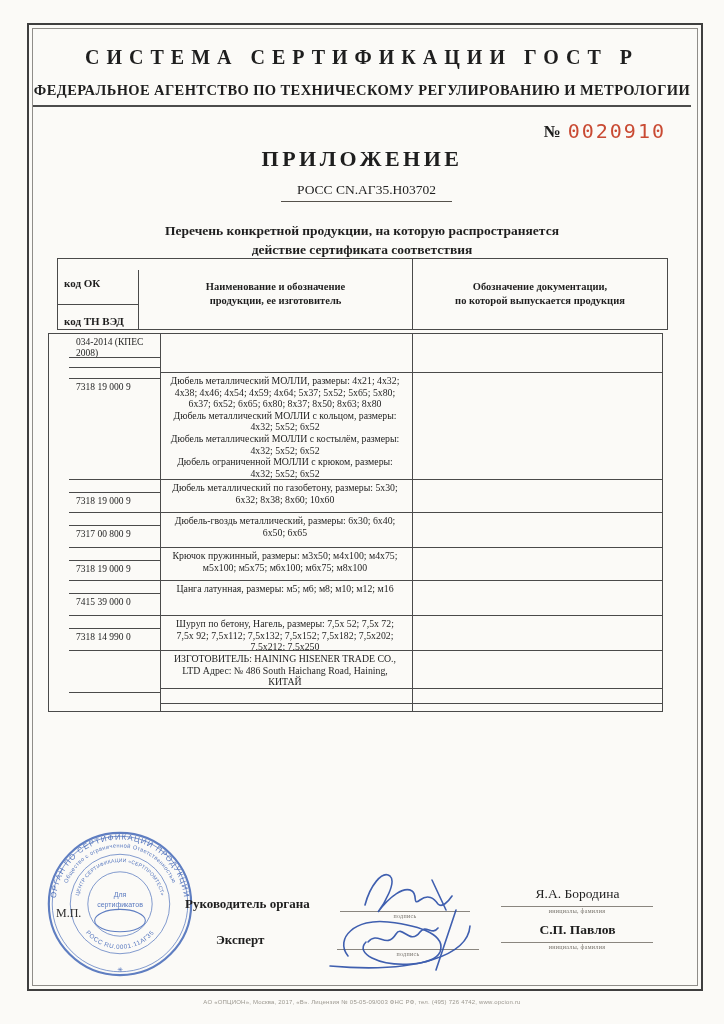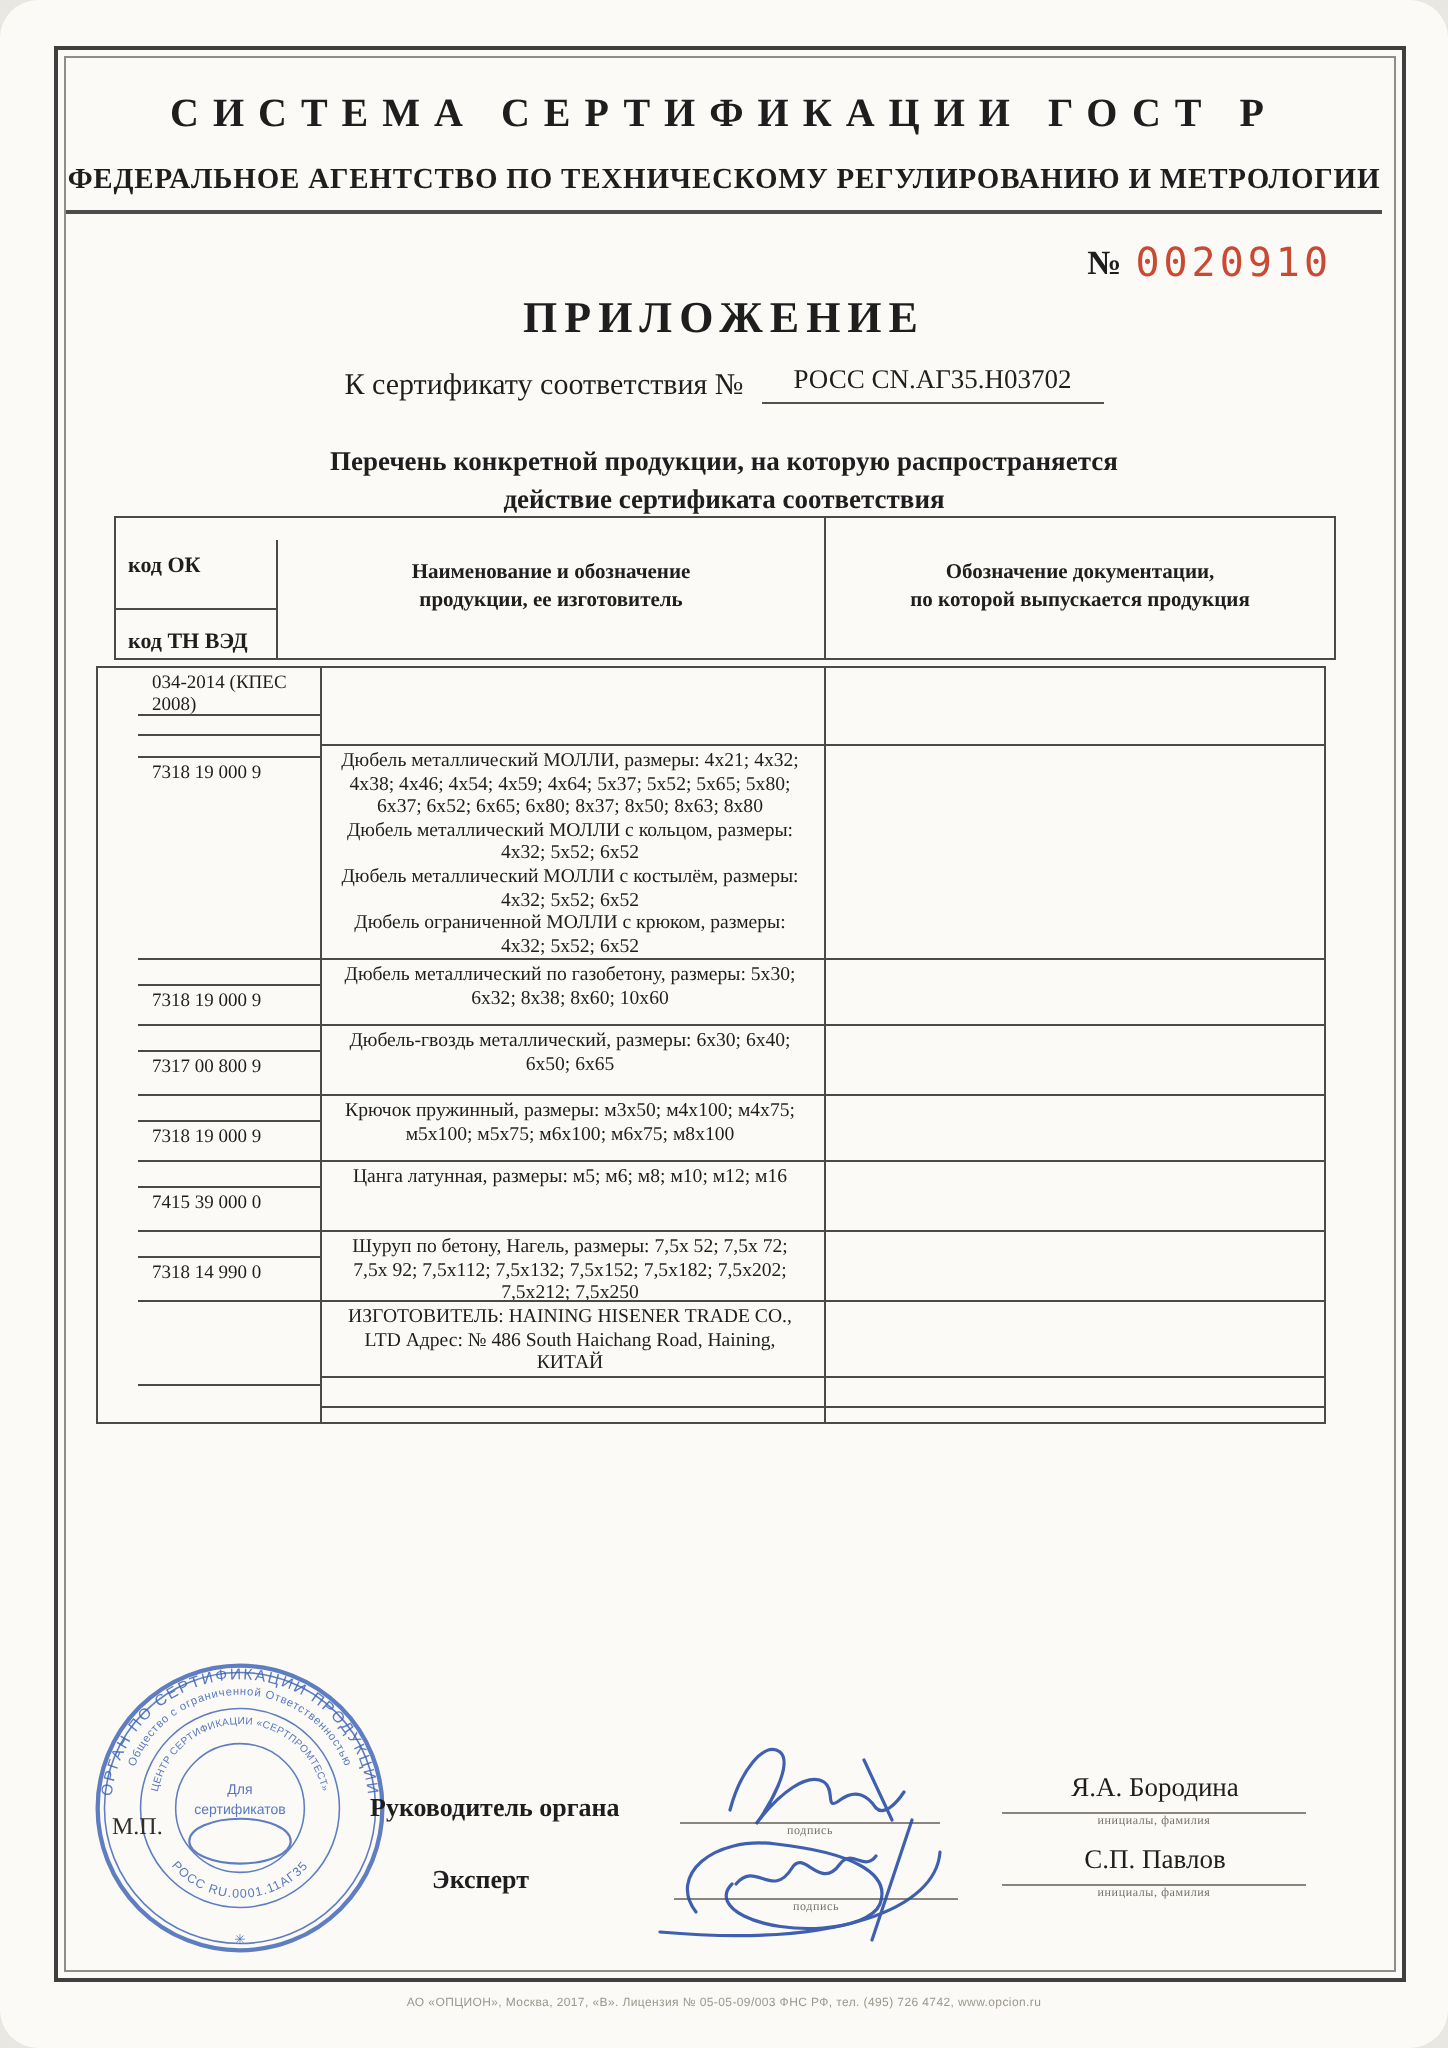--- a/index.html
+++ b/index.html
@@ -1,18 +1,18 @@
 <!DOCTYPE html>
 <html><head>
 <meta charset="utf-8">
 <style>
   html,body{margin:0;padding:0;}
   body{width:724px;height:1024px;background:#e9e7e2;}
   .page{position:relative;width:724px;height:1024px;background:#fbfaf7;overflow:hidden;
-        font-family:"Liberation Serif","DejaVu Serif",serif;color:#1e1e1e;border-radius:19px;}
+        font-family:"Liberation Serif","DejaVu Serif",serif;color:#1e1e1e;}
   
   .frame-outer{position:absolute;left:27px;top:23px;width:672px;height:964px;
         border:2px solid #3f3f3f;}
   .frame-inner{position:absolute;left:3px;top:3px;right:3px;bottom:3px;border:1px solid #8f8d89;}
   .title-sys{position:absolute;left:0;width:724px;top:46px;text-align:center;
         font-weight:bold;font-size:20px;letter-spacing:7px;}
   .title-agency{position:absolute;left:0;width:724px;top:82px;text-align:center;
         font-weight:bold;font-size:14.5px;letter-spacing:0.4px;}
   .head-rule{position:absolute;left:33px;top:105px;width:658px;border-top:2px solid #4c4c4c;}
   .blank-no{position:absolute;right:58px;top:119px;display:flex;align-items:flex-start;}
@@ -58,21 +58,21 @@
   .mp{position:absolute;left:56px;top:906px;font-size:12px;color:#2e2e2e;}
   .lbl-head{position:absolute;left:185px;top:896px;font-weight:bold;font-size:13px;}
   .lbl-expert{position:absolute;left:185px;top:932px;font-weight:bold;font-size:13px;margin-left:31px;}
   .sigline{position:absolute;border-top:1px solid #8a867f;}
   .sl1{left:340px;top:911px;width:130px;}
   .sl2{left:337px;top:949px;width:142px;}
   .caption{position:absolute;font-size:6px;color:#77736c;text-align:center;letter-spacing:0.3px;}
   .cap1{left:340px;top:913px;width:130px;}
   .cap2{left:337px;top:951px;width:142px;}
   .name{position:absolute;left:500px;width:155px;text-align:center;font-size:13.5px;}
-  .n1{top:886px;} .n2{top:922px;}
+  .n1{top:886px;} .n2{top:922px;font-weight:bold;}
   .nl1{left:501px;top:906px;width:152px;} .nl2{left:501px;top:942px;width:152px;}
   .ncap1{left:501px;top:908px;width:152px;} .ncap2{left:501px;top:944px;width:152px;}
   .stamp{position:absolute;left:42px;top:826px;width:156px;height:156px;}
   .sigsvg{position:absolute;left:320px;top:858px;width:185px;height:130px;}
   .footer{position:absolute;left:0;top:999px;width:724px;text-align:center;
         font-size:6px;color:#9b978f;letter-spacing:0.2px;font-family:"Liberation Sans",sans-serif;}
 </style>
 </head>
 <body>
 
@@ -87,21 +87,20 @@
   <div class="head-rule"></div>
 
   <div class="blank-no">
     <span class="num-sign">№</span>
     <span class="num-val">0020910</span>
   </div>
 
   <div class="doc-title">ПРИЛОЖЕНИЕ</div>
 
   <div class="cert-line">
-    <span class="lbl">К сертификату соответствия №</span>
     <span class="val">РОСС CN.АГ35.Н03702</span>
   </div>
 
   <div class="list-title" style="white-space:pre-line;">Перечень конкретной продукции,  на которую распространяется
 действие сертификата соответствия</div>
 
   <div class="thead">
     <div class="hc1">
       <div class="hc1t">код ОК</div>
       <div class="hc1b">код ТН ВЭД</div>

